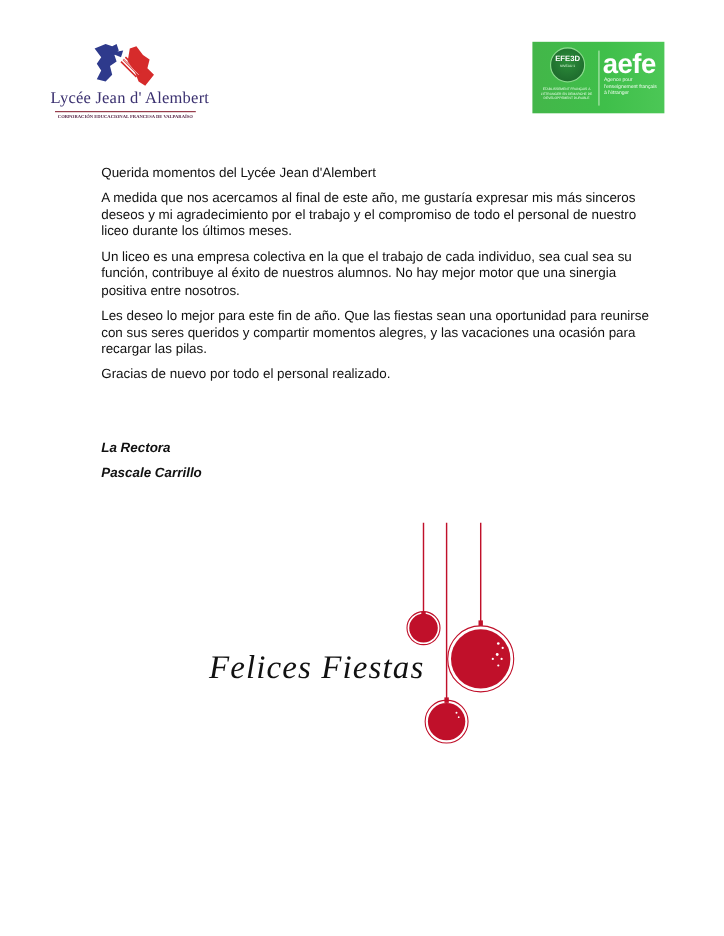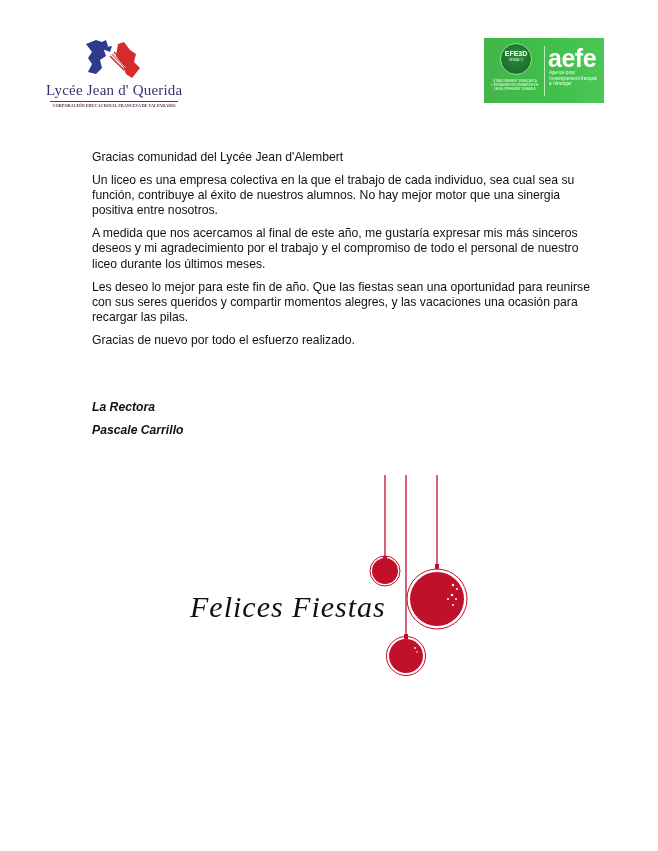--- a/index.html
+++ b/index.html
@@ -30,46 +30,46 @@
 <body>
 
 <div class="logo-left">
   <svg width="64" height="44" viewBox="0 0 64 44">
     <path d="M4 6 L14 2 L20 4 L24 2 L26 8 L22 12 L24 18 L18 22 L20 30 L14 36 L6 34 L10 26 L6 20 L10 14 Z" fill="#2e3a8c"></path>
     <path d="M18 10 L30 8 L28 14 Z" fill="#2e3a8c"></path>
     <path d="M36 6 L42 4 L48 12 L54 16 L52 24 L58 30 L50 40 L44 36 L40 26 L34 18 Z" fill="#d62b2b"></path>
     <path d="M30 16 L44 30 M32 14 L46 28 M28 18 L42 32" stroke="#d62b2b" stroke-width="1.5" fill="none"></path>
     <path d="M30 16 L44 30" stroke="#fff" stroke-width="0.6" fill="none"></path>
   </svg>
-  <div class="name">Lycée Jean d' Querida</div>
+  <div class="name">Lycée Jean d' Alembert</div>
   <div class="line"></div>
   <div class="sub">CORPORACIÓN EDUCACIONAL FRANCESA DE VALPARAÍSO</div>
 </div>
 
 <div class="logo-right">
   <div class="efe-badge">
     <div class="t">EFE3D</div>
     <div class="t2">NIVEAU 1</div>
   </div>
   <div class="efe-text">ÉTABLISSEMENT FRANÇAIS À L'ÉTRANGER EN DÉMARCHE DE DÉVELOPPEMENT DURABLE</div>
   <div class="divider-v"></div>
   <div class="aefe-word">aefe</div>
   <div class="aefe-sub">
     <div>Agence pour</div>
     <div>l'enseignement français</div>
     <div>à l'étranger</div>
   </div>
 </div>
 
 <div class="letter">
-  <p>Gracias comunidad del Lycée Jean d'Alembert</p>
+  <p>Querida momentos del Lycée Jean d'Alembert</p>
+  <p>A medida que nos acercamos al final de este año, me gustaría expresar mis más sinceros deseos y mi agradecimiento por el trabajo y el compromiso de todo el personal de nuestro liceo durante los últimos meses.</p>
   <p>Un liceo es una empresa colectiva en la que el trabajo de cada individuo, sea cual sea su función, contribuye al éxito de nuestros alumnos. No hay mejor motor que una sinergia positiva entre nosotros.</p>
-  <p>A medida que nos acercamos al final de este año, me gustaría expresar mis más sinceros deseos y mi agradecimiento por el trabajo y el compromiso de todo el personal de nuestro liceo durante los últimos meses.</p>
   <p>Les deseo lo mejor para este fin de año. Que las fiestas sean una oportunidad para reunirse con sus seres queridos y compartir momentos alegres, y las vacaciones una ocasión para recargar las pilas.</p>
-  <p>Gracias de nuevo por todo el esfuerzo realizado.</p>
+  <p>Gracias de nuevo por todo el personal realizado.</p>
 </div>
 
 <div class="sign" style="top:400px;">La Rectora</div>
 <div class="sign" style="top:423px;">Pascale Carrillo</div>
 
 <div class="greeting">Felices Fiestas</div>
 
 <svg class="ornaments" width="120" height="210" viewBox="0 0 120 210">
   <g stroke="#c0102a" fill="none" stroke-width="1.3">
     <line x1="25" y1="0" x2="25" y2="82"></line>

